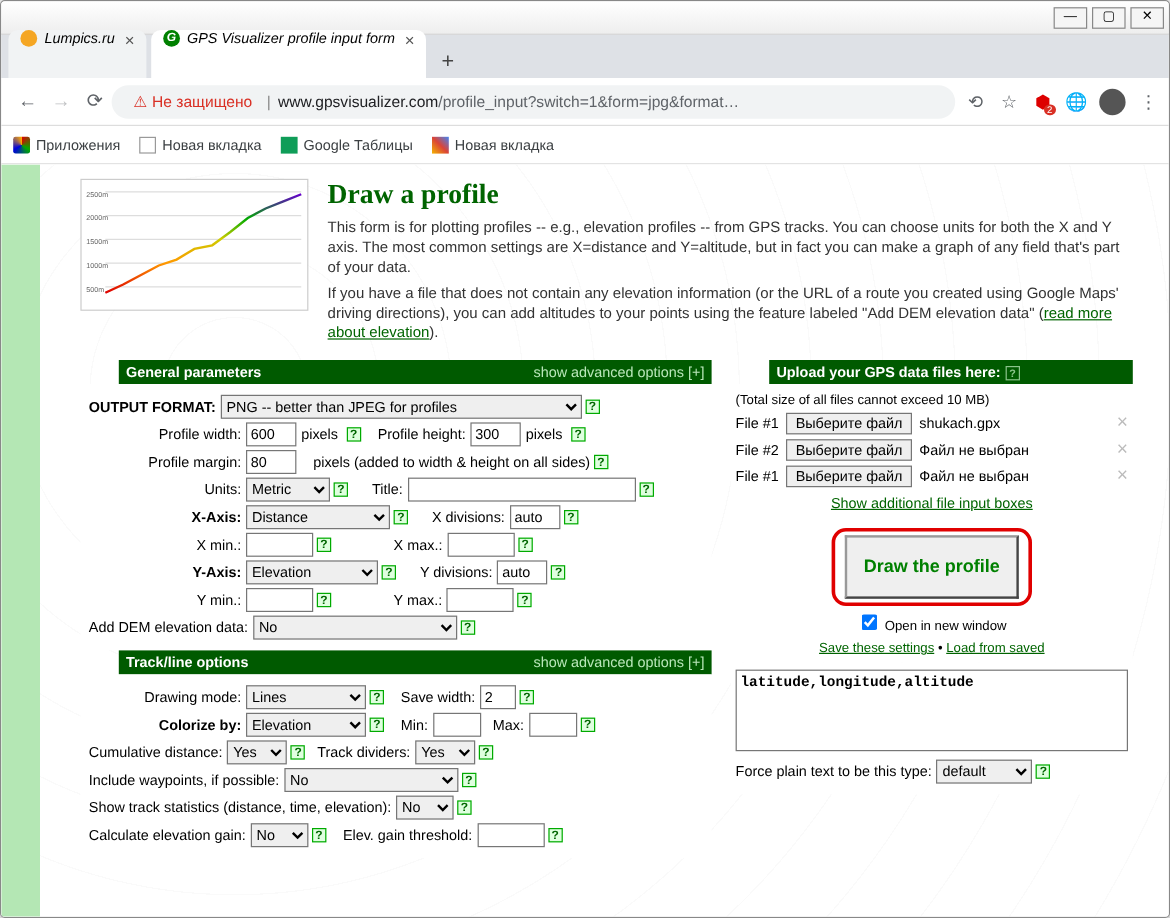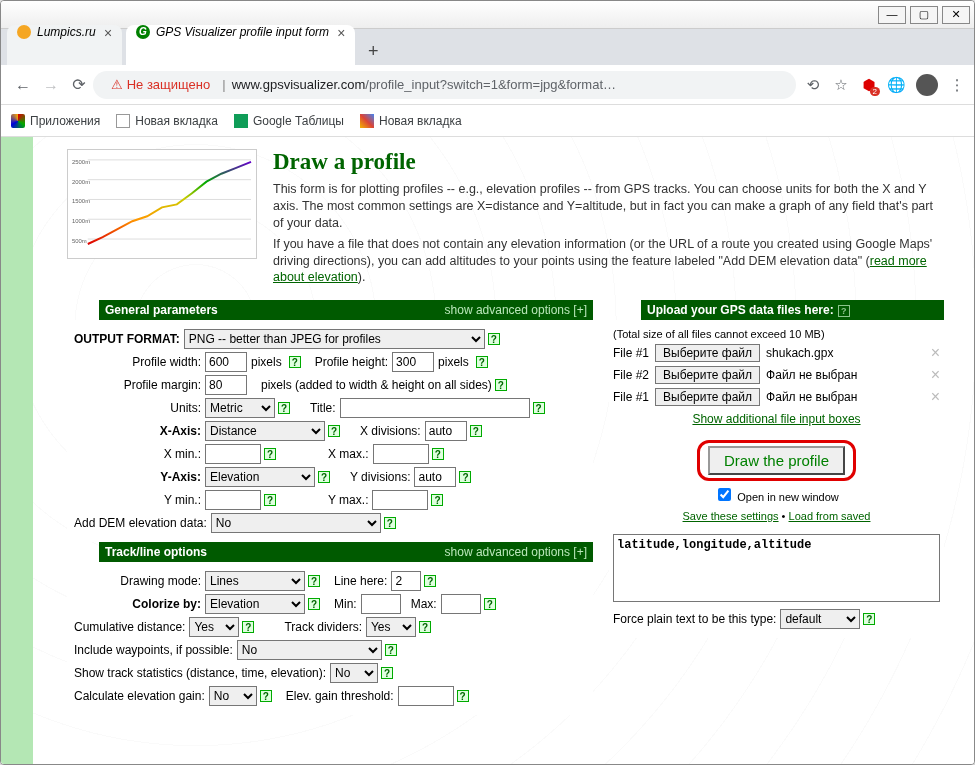--- a/index.html
+++ b/index.html
@@ -150,25 +150,25 @@
 .centered { text-align:center; }
 .drawbtn-wrap {
   display:inline-block;
   border: 3px solid #e00000;
   border-radius: 12px;
   padding: 3px 8px;
   margin: 8px auto 2px;
 }
 .drawbtn {
   font-size: 15px;
-  font-weight: normal;
+  font-weight: bold;
   color: #008000;
   border: 2px outset #999;
   background: #efefef;
-  padding: 4px 14px;
+  padding: 16px 14px;
   cursor: pointer;
 }
 .small { font-size: 11px; }
 textarea.paste {
   width: 100%; height: 68px;
   font-family: "Courier New", monospace;
   font-size: 12px;
   border:1px solid #767676;
   padding:3px;
   resize:none;
@@ -360,39 +360,39 @@
 
           <div class="section-hdr">
             <span>Track/line options</span>
             <span class="adv">show advanced options [+]</span>
           </div>
           <div class="section-body">
             <div class="row">
               <span class="lbl">Drawing mode:</span>
               <select style="width:100px"><option>Lines</option></select>
               <span class="help">?</span>
-              <span class="lblw" style="margin-left:14px">Line here:</span>
+              <span class="lblw" style="margin-left:14px">Save width:</span>
               <input type="text" style="width: 30px;" value="2">
               <span class="help">?</span>
             </div>
             <div class="row">
               <span class="lbl" style="font-weight:bold">Colorize by:</span>
               <select style="width:100px"><option>Elevation</option></select>
               <span class="help">?</span>
               <span class="lblw" style="margin-left:14px">Min:</span>
               <input type="text" style="width: 40px;" value="">
               <span class="lblw" style="margin-left:10px">Max:</span>
               <input type="text" style="width: 40px;" value="">
               <span class="help">?</span>
             </div>
             <div class="row">
               <span class="lblw" style="margin-left:3px">Cumulative distance:</span>
               <select style="width:50px"><option>Yes</option></select>
               <span class="help">?</span>
-              <span class="lblw" style="margin-left:30px">Track dividers:</span>
+              <span class="lblw" style="margin-left:10px">Track dividers:</span>
               <select style="width:50px"><option>Yes</option></select>
               <span class="help">?</span>
             </div>
             <div class="row">
               <span class="lblw" style="margin-left:3px">Include waypoints, if possible:</span>
               <select style="width:145px"><option>No</option></select>
               <span class="help">?</span>
             </div>
             <div class="row">
               <span class="lblw" style="margin-left:3px">Show track statistics (distance, time, elevation):</span>

